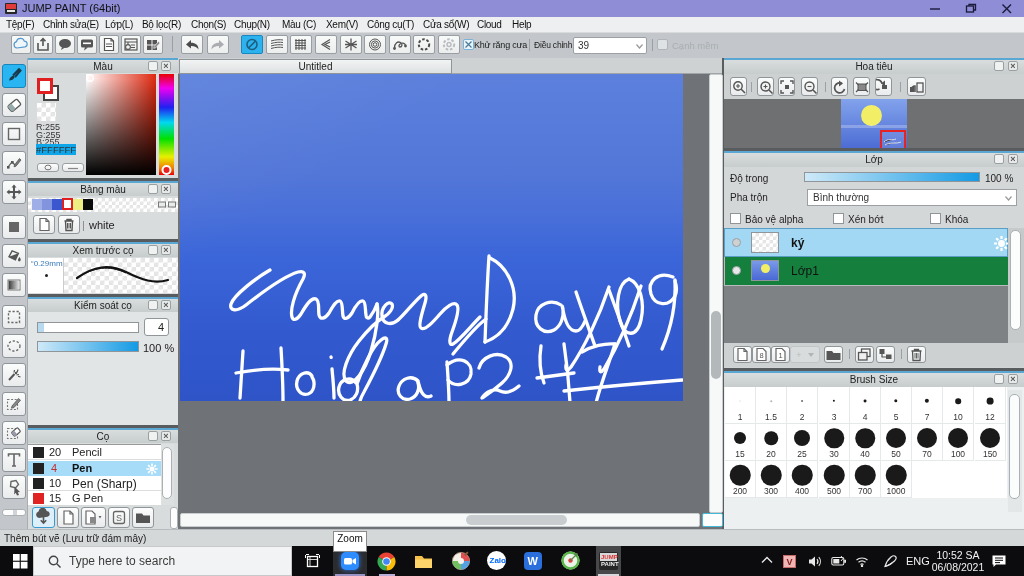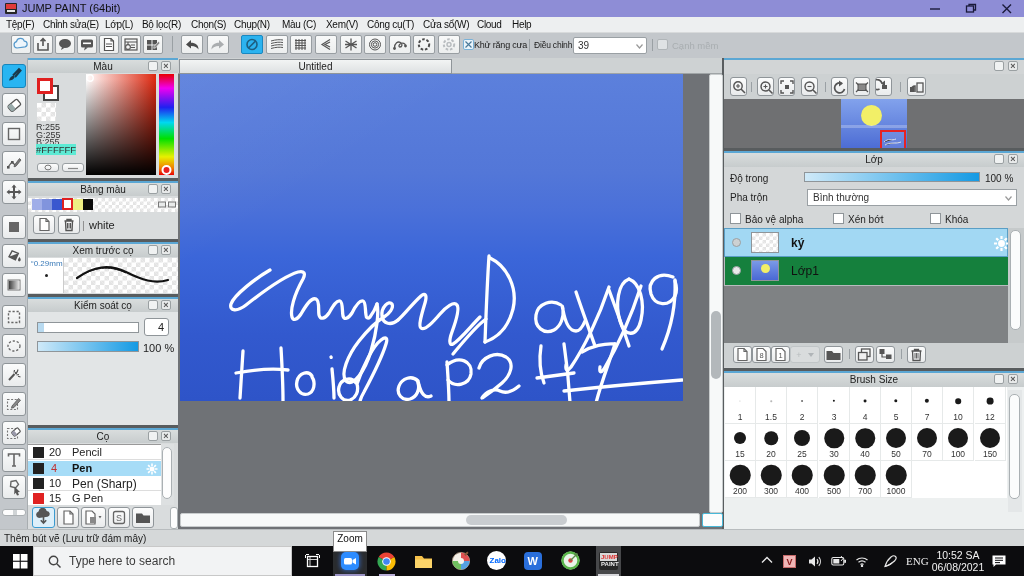--- a/index.html
+++ b/index.html
@@ -326,21 +326,21 @@
 <div class="abs" id="leftpanels">
 
   <div class="ptop" style="top:0"></div>
   <div class="ptitle" style="top:2px">Màu</div>
   <div class="pico" style="top:3px;left:120px"></div>
     <div class="xico" style="top:3px;left:133px">×</div>
   <div class="abs" style="left:15px;top:27px;width:16px;height:16px;background:#fff;border:2px solid #444;"></div>
   <div class="abs" style="left:9px;top:20px;width:16px;height:16px;background:#fff;border:3px solid #e02020;"></div>
   <div class="abs checker" style="left:9px;top:45px;width:19px;height:18px;background-size:9px 9px;background-position:0 0,4.5px 4.5px;"></div>
   <div class="abs" style="left:8px;top:66px;font-size:9px;color:#333;line-height:7.5px;">R:255<br>G:255<br>B:255</div>
-  <div class="abs" style="left:8px;top:86px;font-size:9.5px;color:#333;background:#5eead4;">#FFFFFF</div>
+  <div class="abs" style="left:8px;top:86px;font-size:9.5px;color:#333;background:#0ea5e9;">#FFFFFF</div>
   <div class="abs" style="left:9px;top:105px;width:22px;height:9px;background:linear-gradient(#fdfdfd,#e8eaeb);border:1px solid #9aa0a3;border-radius:3px;">
       <svg width="20" height="7">
         <ellipse cx="10" cy="3.5" rx="3" ry="2.4" fill="none" stroke="#777" stroke-width="1"></ellipse>
       </svg>
     </div>
   <div class="abs" style="left:34px;top:105px;width:22px;height:9px;background:linear-gradient(#fdfdfd,#e8eaeb);border:1px solid #9aa0a3;border-radius:3px;">
       <svg width="20" height="7">
         <path d="M5 4.5 H15" stroke="#888" stroke-width="1.2"></path>
       </svg>
     </div>
@@ -543,20 +543,21 @@
 
   <div class="abs" style="left:2px;top:455px;width:520px;height:14px;background:#f7f9f9;border:1px solid #c8cccd;border-radius:2px;">
     <div style="position:absolute;left:285px;top:1px;width:101px;height:10px;background:#c9cdd0;border-radius:5px;"></div>
   </div>
   <div class="abs" style="left:524px;top:455px;width:21px;height:14px;background:#fdfdfd;border:1px solid #49b8d8;border-radius:2px;"></div>
 </div>
 
 <div class="abs" id="rightpanels">
 
   <div class="ptop" style="top:0"></div>
+  <div class="ptitle" style="top:2px;height:14px;line-height:14px;">Hoa tiêu</div>
   <div class="pico" style="top:3px;left:270px"></div>
     <div class="xico" style="top:3px;left:284px">×</div>
   <div class="abs" style="left:0;top:16px;width:300px;height:25px;background:#cdd1d2;"></div>
   <div class="nbtn" style="left:6px;top:19px">
       <svg width="16" height="16">
         <circle cx="7" cy="7" r="4.2" fill="none" stroke="#555" stroke-width="1.4"></circle>
         <path d="M10 10 L14 14" stroke="#555" stroke-width="1.6"></path>
         <path d="M7 5 V9 M5 7 H9" stroke="#555" stroke-width="1.1"></path>
       </svg>
     </div>
@@ -925,19 +926,19 @@
     </svg>
   <svg class="abs" style="left:855px;top:9px" width="14" height="12">
       <path d="M2 11 A10 10 0 0 1 12 11 z" fill="none"></path>
       <path d="M1.5 5 A8.5 8.5 0 0 1 12.5 5 M3.5 7.3 A5.5 5.5 0 0 1 10.5 7.3 M5.5 9.5 A2.6 2.6 0 0 1 8.5 9.5" fill="none" stroke="#e8e8e8" stroke-width="1.2"></path>
       <circle cx="7" cy="11" r="1.2" fill="#e8e8e8"></circle>
     </svg>
   <svg class="abs" style="left:883px;top:8px" width="15" height="14">
       <path d="M2 12.5 C3 9 5 5.5 8 3 C9.5 1.8 11.5 1.5 12.5 2.5 C13.5 3.5 13 5.5 11.5 7 C9 9.5 5.5 11.5 2 12.5 z" fill="none" stroke="#e8e8e8" stroke-width="1.2"></path>
       <path d="M2 12.5 C4.5 11.8 7 10.5 9 9" fill="none" stroke="#e8e8e8" stroke-width="1.2"></path>
     </svg>
-  <span class="abs" style="left:906px;top:9px;font-size:11px;color:#f2f2f2;font-family:Liberation Serif, serif;">ENG</span>
+  <span class="abs" style="left:906px;top:9px;font-size:11px;color:#f2f2f2;">ENG</span>
   <div class="abs" style="left:930px;top:3px;width:56px;height:24px;color:#f2f2f2;font-size:10.5px;text-align:center;line-height:12px;">10:52 SA<br>06/08/2021</div>
   <svg class="abs" style="left:991px;top:8px" width="16" height="14">
       <path d="M1.5 1.5 H14.5 V10.5 H5 L2.5 13 V10.5 H1.5 z" fill="#fff"></path>
       <path d="M4 4 H12 M4 6.3 H12 M4 8.6 H9" stroke="#0c0c0e" stroke-width="1"></path>
     </svg>
 </div>
 
 </body></html>

